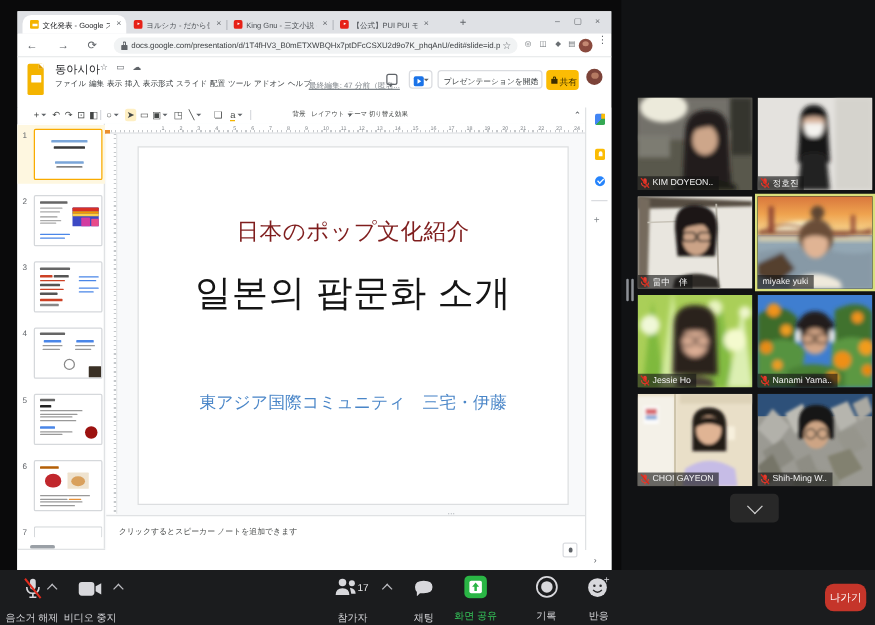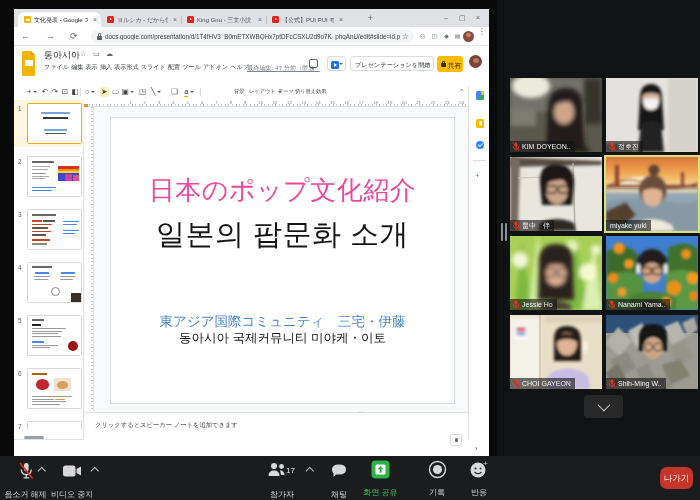--- a/index.html
+++ b/index.html
@@ -97,21 +97,21 @@
     background-image:repeating-linear-gradient(to right, #c5c8cb 0, #c5c8cb 1px, transparent 1px, transparent 3.5875px); background-size:100% 2px; background-position:0 bottom; background-repeat:no-repeat; }
   #hruler-nums { position:absolute; left:71px; top:0.5px; width:383px; height:7px; font-size:4.3px; color:#80868b; }
   #hruler-nums span { position:absolute; top:0.5px; }
   #vruler { position:absolute; left:71px; top:8px; width:9px; height:304px; background:#fff; border-right:1px solid #e0e2e4;
     background-image:repeating-linear-gradient(to bottom, #c5c8cb 0, #c5c8cb 1px, transparent 1px, transparent 3.5875px); background-size:2px 100%; background-position:right 0; background-repeat:no-repeat; }
   #ruler-corner { position:absolute; left:70px; top:0px; width:10px; height:8px; background:#fff; }
   #ruler-marker { position:absolute; left:70px; top:5px; width:4px; height:3px; background:#ea8f2e; }
 
   #canvas { position:absolute; left:80px; top:8px; width:374px; height:304px; background:#f8f9fa; }
   #slide { position:absolute; left:16px; top:9.5px; width:345px; height:287px; background:#fff; border:1px solid #dcdee0; }
-  #slide-title-ja { position:absolute; left:0; top:55px; width:100%; text-align:center; font-size:26px; color:#ec4899; letter-spacing:0.5px; white-space:nowrap; }
+  #slide-title-ja { position:absolute; left:0; top:55px; width:100%; text-align:center; font-size:18px; color:#7f1d1d; letter-spacing:0.5px; white-space:nowrap; }
   #slide-title-ko { position:absolute; left:0; top:97px; width:100%; text-align:center; font-size:29px; color:#151515; letter-spacing:0.5px; white-space:nowrap; }
   #slide-sub-ja { position:absolute; left:0; top:195px; width:100%; text-align:center; font-size:13.5px; color:#4a86c8; white-space:nowrap; }
   #slide-sub-ko { position:absolute; left:0; top:212px; width:100%; text-align:center; font-size:12.5px; color:#151515; white-space:nowrap; }
 
   #right-rail { position:absolute; left:454px; top:-13px; width:21px; height:370px; background:#fff; border-left:1px solid #e0e2e4; }
   .rail-ico { position:absolute; left:7px; width:8px; height:9px; border-radius:1.5px; }
   #rail-cal { top:5px; background:linear-gradient(135deg,#4285f4 55%, #34a853 55%); }
   #rail-cal:after { content:""; position:absolute; right:0; top:0; width:3px; height:4px; background:#fbbc04; }
   #rail-keep { top:33px; background:#fbbc04; }
   #rail-keep:after { content:""; position:absolute; left:2.5px; top:2px; width:3px; height:3.5px; background:#fff; border-radius:50% 50% 0 0; }
@@ -397,21 +397,20 @@
           <span style="left: 388.6px;">25</span>
         </div>
       <div id="ruler-marker"></div>
       <div id="vruler"></div>
 
       <div id="canvas">
         <div id="slide">
           <div id="slide-title-ja">日本のポップ文化紹介</div>
           <div id="slide-sub-ja">東アジア国際コミュニティ　三宅・伊藤</div>
           <div id="slide-title-ko">일본의 팝문화 소개</div>
-          <div id="slide-sub-ko">동아시아 국제커뮤니티 미야케・이토</div>
         </div>
       </div>
 
       <div id="right-rail">
         <div class="rail-ico" id="rail-cal"></div>
         <div class="rail-ico" id="rail-keep"></div>
         <div class="rail-ico" id="rail-tasks">
             <i class="c"></i>
           </div>
         <div id="rail-div"></div>

